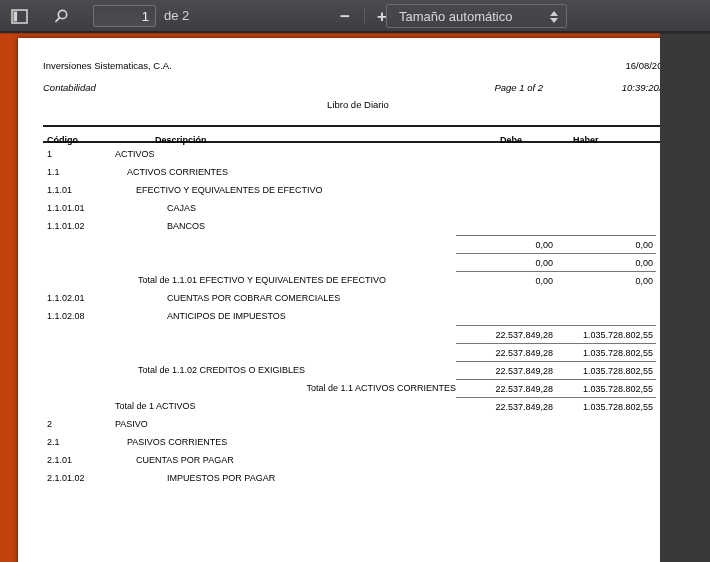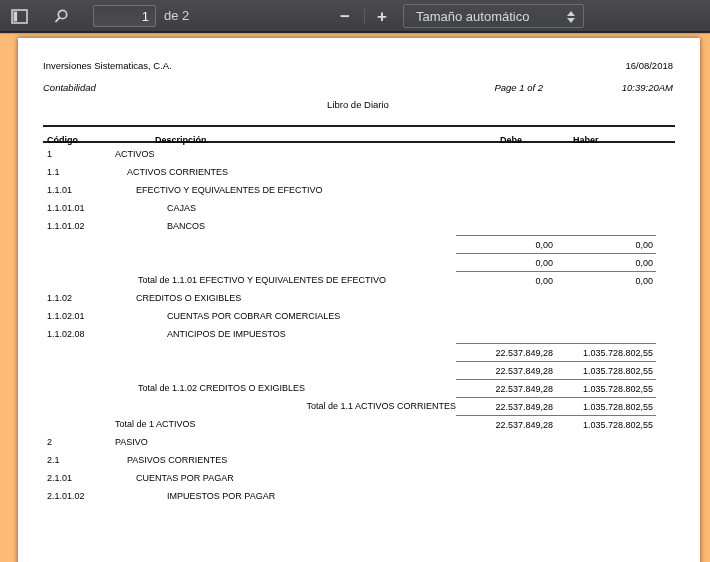--- a/index.html
+++ b/index.html
@@ -28,41 +28,41 @@
     border:1px solid #727275; border-radius:2px;
     color:#f2f2f2; font-size:13px; text-align:right; padding-right:6px;
     font-family:"Liberation Sans", sans-serif;
     outline:none;
   }
   .page-count { position:absolute; left:164px; top:8px; color:#d4d4d4; font-size:13px; }
 
   .zoom-glyph { font-size:17px; font-weight:bold; color:#dcdcdc; line-height:1; }
 
   .zoom-select {
-    position:absolute; left:403px; top:4px; width:181px; height:24px;
+    position:absolute; left:386px; top:4px; width:181px; height:24px;
     background:linear-gradient(#47494c,#404245);
     border:1px solid #6c6c6f; border-radius:2px;
     color:#d8d8d8; font-size:13px;
     display:flex; align-items:center; padding:0 24px 0 12px; cursor:pointer;
   }
   .sel-arrows { position:absolute; right:7px; top:5px; width:9px; height:14px; }
   .sel-arrows .up {
     position:absolute; top:1px; left:0;
     border-left:4.5px solid transparent; border-right:4.5px solid transparent;
     border-bottom:5px solid #cfcfcf;
   }
   .sel-arrows .down {
     position:absolute; bottom:1px; left:0;
     border-left:4.5px solid transparent; border-right:4.5px solid transparent;
     border-top:5px solid #cfcfcf;
   }
 
   
-  .viewer { position:absolute; left:0; top:33px; width:710px; height:529px;
-            background:#fdba74; overflow:hidden; }
+  .viewer { position:absolute; left:0; top:33px; width:660px; height:529px;
+            background:#c2410c; overflow:hidden; }
   .page {
     position:absolute; left:18px; top:5px; width:682px; height:980px;
     background:#ffffff; box-shadow:0 0 5px rgba(0,0,0,.55);
     color:#000; font-size:9px;
   }
 
   .doc-header { padding:22px 27px 0 25px; }
   .hd-row { display:flex; align-items:baseline; height:12px; }
   .hd-row + .hd-row { margin-top:10px;font-style:italic; }
   .hd-left { flex:1; font-size:9.5px; }
@@ -229,28 +229,20 @@
           </div>
           <div class="trow">
             <span class="c-code"></span>
             <span class="c-desc ind3 total">Total de 1.1.01 EFECTIVO Y EQUIVALENTES DE EFECTIVO</span>
             <span class="c-nums line">
               <span class="c-debe">0,00</span>
               <span class="c-haber">0,00</span>
             </span>
           </div>
           <div class="trow">
-            <span class="c-code">1.1.02</span>
-            <span class="c-desc ind3">CREDITOS O EXIGIBLES</span>
-            <span class="c-nums">
-              <span class="c-debe"></span>
-              <span class="c-haber"></span>
-            </span>
-          </div>
-          <div class="trow">
             <span class="c-code">1.1.02.01</span>
             <span class="c-desc ind4">CUENTAS POR COBRAR COMERCIALES</span>
             <span class="c-nums">
               <span class="c-debe"></span>
               <span class="c-haber"></span>
             </span>
           </div>
           <div class="trow">
             <span class="c-code">1.1.02.08</span>
             <span class="c-desc ind4">ANTICIPOS DE IMPUESTOS</span>

